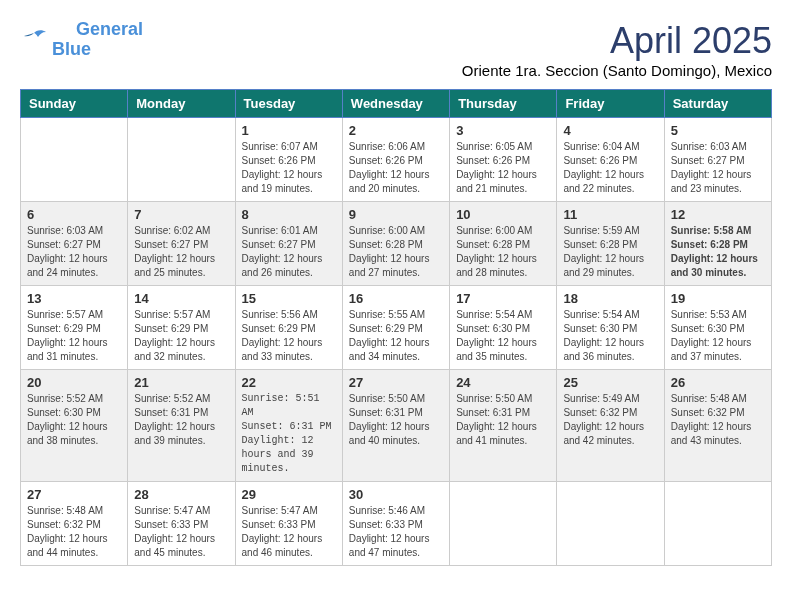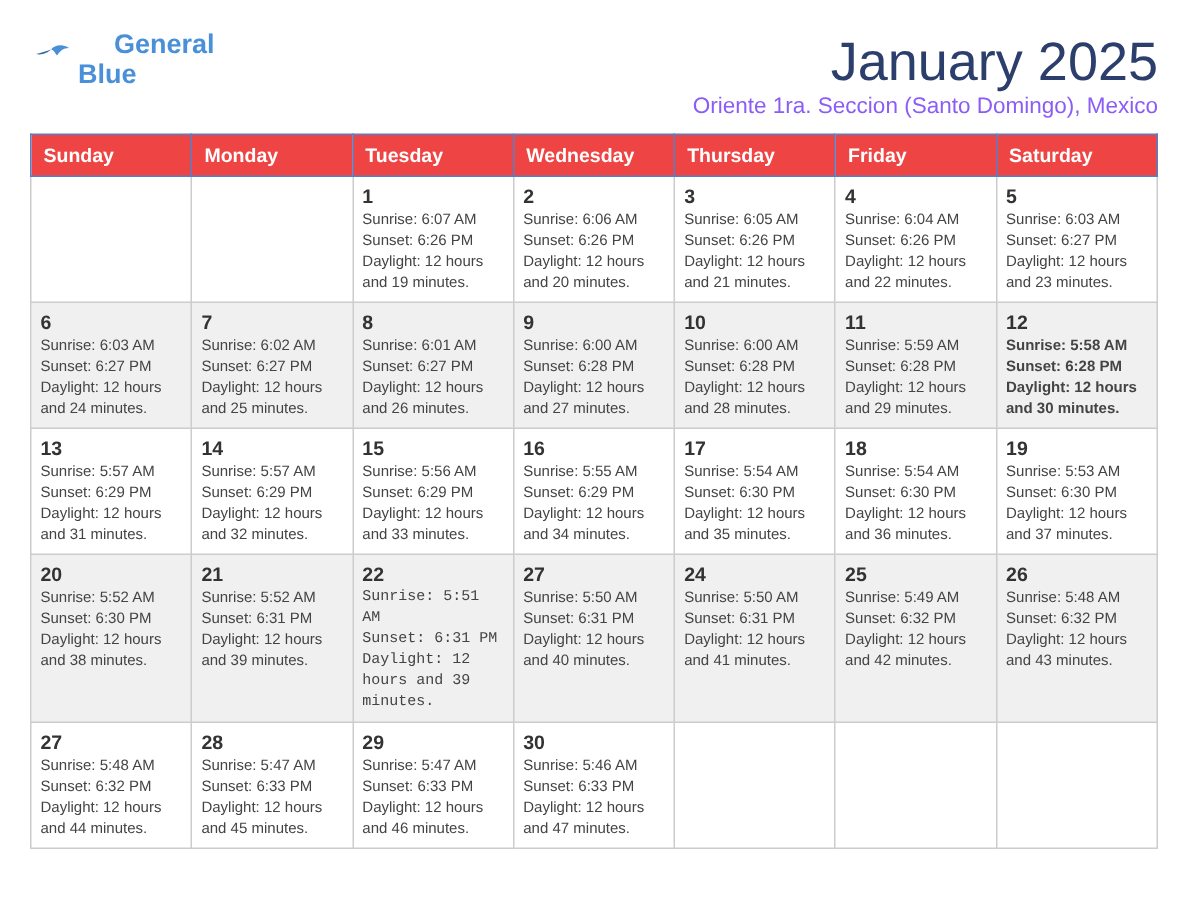--- a/index.html
+++ b/index.html
@@ -38,29 +38,29 @@
     .title-section {
       text-align: right;
     }
     .month-title {
       font-size: 36px;
       color: #2c3e6b;
       font-weight: normal;
     }
     .location-title {
       font-size: 15px;
-      color: #8b5cf6;
+      color: #000000;
     }
     .calendar {
       width: 100%;
       border-collapse: collapse;
       border: 1px solid #ccc;
     }
     .calendar th {
-      background-color: #ef4444;
+      background-color: #0f766e;
       color: #fff;
       text-align: left;
       padding: 6px 8px;
       font-size: 13px;
       border: 1px solid #5580c8;
     }
     .calendar td {
       vertical-align: top;
       padding: 5px 6px;
       border: 1px solid #ccc;
@@ -99,21 +99,21 @@
     <svg class="logo-bird" viewBox="0 0 28 22" xmlns="http://www.w3.org/2000/svg">
       <path d="M14 4 C16 1, 22 0, 26 3 C22 3, 20 5, 18 8 C16 5, 15 4, 14 4Z" fill="#4a90d9"></path>
       <path d="M14 4 C12 6, 8 8, 4 7 C8 6, 11 5, 14 4Z" fill="#2c6aa0"></path>
     </svg>
     <div class="logo-text">
       <div><span>General</span></div>
       <div style="color:#4a90d9">Blue</div>
     </div>
   </div>
   <div class="title-section">
-    <div class="month-title">January 2025</div>
+    <div class="month-title">April 2025</div>
     <div class="location-title">Oriente 1ra. Seccion (Santo Domingo), Mexico</div>
   </div>
 </div>
 
 <table class="calendar">
   <thead>
     <tr>
     <th>Sunday</th>
         <th>Monday</th>
         <th>Tuesday</th>

